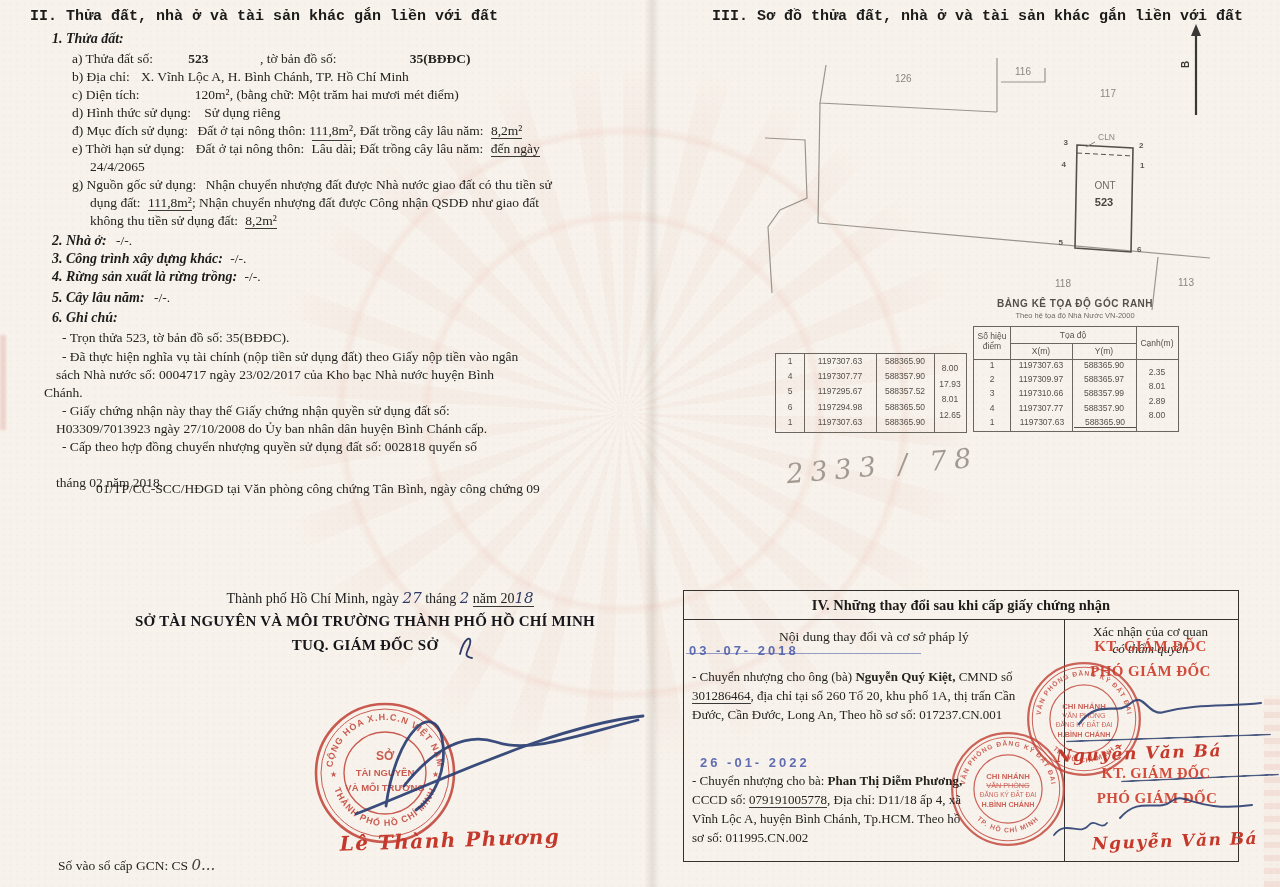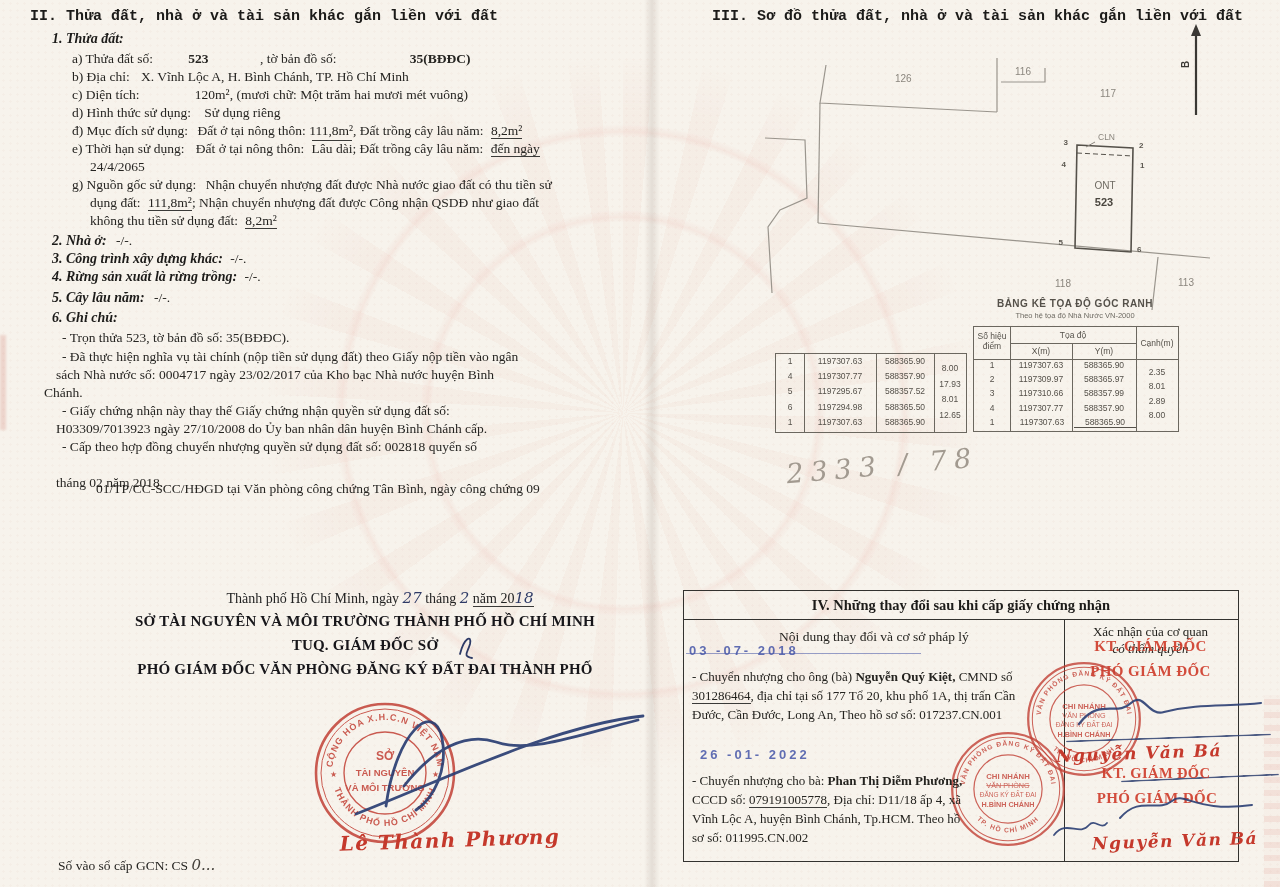--- a/index.html
+++ b/index.html
@@ -70,21 +70,21 @@
     <span class="b" style="margin-left:32px;">523</span>
     <span style="margin-left:48px;">, tờ bản đồ số:</span>
     <span class="b" style="margin-left:70px;">35(BĐĐC)</span>
   </div>
   <div class="abs bl" style="left:72px;top:68px;">
     <span>b) Địa chỉ:</span>
     <span style="margin-left:8px;">X. Vĩnh Lộc A, H. Bình Chánh, TP. Hồ Chí Minh</span>
   </div>
   <div class="abs bl" style="left:72px;top:86px;">
     <span>c) Diện tích:</span>
-    <span style="margin-left:52px;">120m²</span><span>, (mươi chữ: Một trăm hai mươi mét vuông)</span>
+    <span style="margin-left:52px;">120m²</span><span>, (bằng chữ: Một trăm hai mươi mét điểm)</span>
   </div>
   <div class="abs bl" style="left:72px;top:104px;">
     <span>d) Hình thức sử dụng:</span>
     <span style="margin-left:10px;">Sử dụng riêng</span>
   </div>
   <div class="abs bl" style="left:72px;top:122px;">
     <span>đ) Mục đích sử dụng:</span>
     <span style="margin-left:6px;">Đất ở tại nông thôn: 111,8m², Đất trồng cây lâu năm:</span>
     <span class="u" style="margin-left:4px;">8,2m²</span>
   </div>
@@ -141,21 +141,20 @@
     <span class="hand">27</span>
     <span>tháng</span>
     <span class="hand">2</span>
     <span class="u"><span>năm 20</span><span class="hand">18</span></span>
   </div>
   <div class="abs center orgline" style="left:80px;top:613px;width:570px;">SỞ TÀI NGUYÊN VÀ MÔI TRƯỜNG THÀNH PHỐ HỒ CHÍ MINH</div>
   <div class="abs center orgline" style="left:80px;top:637px;width:570px;">TUQ. GIÁM ĐỐC SỞ</div>
   <svg class="abs" style="left:452px;top:632px;" width="30" height="28">
     <path d="M8 22 C 12 6, 20 2, 18 12 C 16 20, 10 24, 20 26" fill="none" stroke="#2e3a66" stroke-width="1.8" stroke-linecap="round"></path>
   </svg>
-  <div class="abs center orgline" style="left:80px;top:661px;width:570px;">PHÓ GIÁM ĐỐC VĂN PHÒNG ĐĂNG KÝ ĐẤT ĐAI THÀNH PHỐ</div>
 
   <svg class="abs" style="left:310px;top:698px;opacity:.85;" width="150" height="150" viewBox="0 0 150 150">
     <defs>
       <path id="ltop" d="M 22 75 a 53 53 0 1 1 106 0"></path>
       <path id="lbot" d="M 22 75 a 53 53 0 0 0 106 0"></path>
     </defs>
     <circle cx="75" cy="75" r="69" fill="none" stroke="#c24035" stroke-width="2.6"></circle>
     <circle cx="75" cy="75" r="64" fill="none" stroke="#c24035" stroke-width="1"></circle>
     <circle cx="75" cy="75" r="41" fill="none" stroke="#c24035" stroke-width="1.4"></circle>
     <text fill="#c24035" font-size="9" font-weight="bold" font-family="Liberation Sans,sans-serif" letter-spacing="1">
@@ -277,21 +276,21 @@
     <div class="abs center" style="left:0;top:38px;width:380px;font-size:13.5px;color:#24231f;">Nội dung thay đổi và cơ sở pháp lý</div>
     <div class="abs center" style="left:380px;top:33px;width:173px;font-size:13px;color:#24231f;">Xác nhận của cơ quan</div>
     <div class="abs center" style="left:380px;top:50px;width:173px;font-size:13px;color:#24231f;font-style:italic;">có thẩm quyền</div>
     <div class="abs redcap" style="left:384px;top:47px;width:165px;">KT. GIÁM ĐỐC</div>
     <div class="abs redcap" style="left:380px;top:72px;width:173px;">PHÓ GIÁM ĐỐC</div>
 
     <div class="abs" style="left:2px;top:62px;width:235px;border-top:1.2px solid rgba(70,86,168,.55);"></div>
     <div class="abs bluestamp" style="left:5px;top:52px;">03 -07- 2018</div>
     <div class="abs entry" style="left:8px;top:76px;">
       <div><span>- Chuyển nhượng cho ông (bà) </span><span class="b">Nguyễn Quý Kiệt,</span><span> CMND số</span></div>
-      <div><span class="u">301286464</span><span>, địa chỉ tại số 177 Tổ 20, khu phố 1A, thị trấn Cần</span></div>
+      <div><span class="u">301286464</span><span>, địa chỉ tại số 260 Tổ 20, khu phố 1A, thị trấn Cần</span></div>
       <div><span>Đước, Cần Đước, Long An, Theo hồ sơ số: 017237.CN.001</span></div>
     </div>
 
     <svg class="abs" style="left:338px;top:66px;opacity:.8;" width="124" height="124" viewBox="0 0 120 120">
       <defs>
         <path id="s1top" d="M 18 60 a 42 42 0 1 1 84 0"></path>
         <path id="s1bot" d="M 18 60 a 42 42 0 0 0 84 0"></path>
       </defs>
       <circle cx="60" cy="60" r="54" fill="none" stroke="#c24035" stroke-width="2.2"></circle>
       <circle cx="60" cy="60" r="50" fill="none" stroke="#c24035" stroke-width="1"></circle>
@@ -338,21 +337,21 @@
       </text>
       <text fill="#c24035" font-size="6.5" font-weight="bold" font-family="Liberation Sans,sans-serif" letter-spacing="1">
         <textPath href="#s2bot" startOffset="50%" text-anchor="middle">TP. HỒ CHÍ MINH</textPath>
       </text>
       <text x="60" y="50" text-anchor="middle" fill="#c24035" font-size="7.5" font-weight="bold" font-family="Liberation Sans,sans-serif">CHI NHÁNH</text>
       <text x="60" y="59" text-anchor="middle" fill="#c24035" font-size="7" font-family="Liberation Sans,sans-serif" style="text-decoration:line-through;">VĂN PHÒNG</text>
       <text x="60" y="68" text-anchor="middle" fill="#c24035" font-size="6.3" font-family="Liberation Sans,sans-serif">ĐĂNG KÝ ĐẤT ĐAI</text>
       <text x="60" y="77" text-anchor="middle" fill="#c24035" font-size="7" font-weight="bold" font-family="Liberation Sans,sans-serif">H.BÌNH CHÁNH</text>
     </svg>
 
-    <div class="abs bluestamp" style="left:16px;top:156px;">26 -01- 2022</div>
+    <div class="abs bluestamp" style="left:16px;top:164px;">26 -01- 2022</div>
     <div class="abs entry" style="left:8px;top:180px;">
       <div><span>- Chuyển nhượng cho bà: </span><span class="b">Phan Thị Diễm Phương,</span></div>
       <div><span>CCCD số: </span><span class="u">079191005778</span><span>, Địa chỉ: D11/18 ấp 4, xã</span></div>
       <div><span>Vĩnh Lộc A, huyện Bình Chánh, Tp.HCM. Theo hồ</span></div>
       <div><span>sơ số: 011995.CN.002</span></div>
     </div>
     <svg class="abs" style="left:365px;top:222px;" width="70" height="34" viewBox="0 0 70 34">
       <g fill="none" stroke="#2a3e73" stroke-width="1.8" stroke-linecap="round" opacity=".9">
         <path d="M 5 22 C 18 6, 30 24, 40 12 C 46 5, 52 18, 58 10"></path>
       </g>

